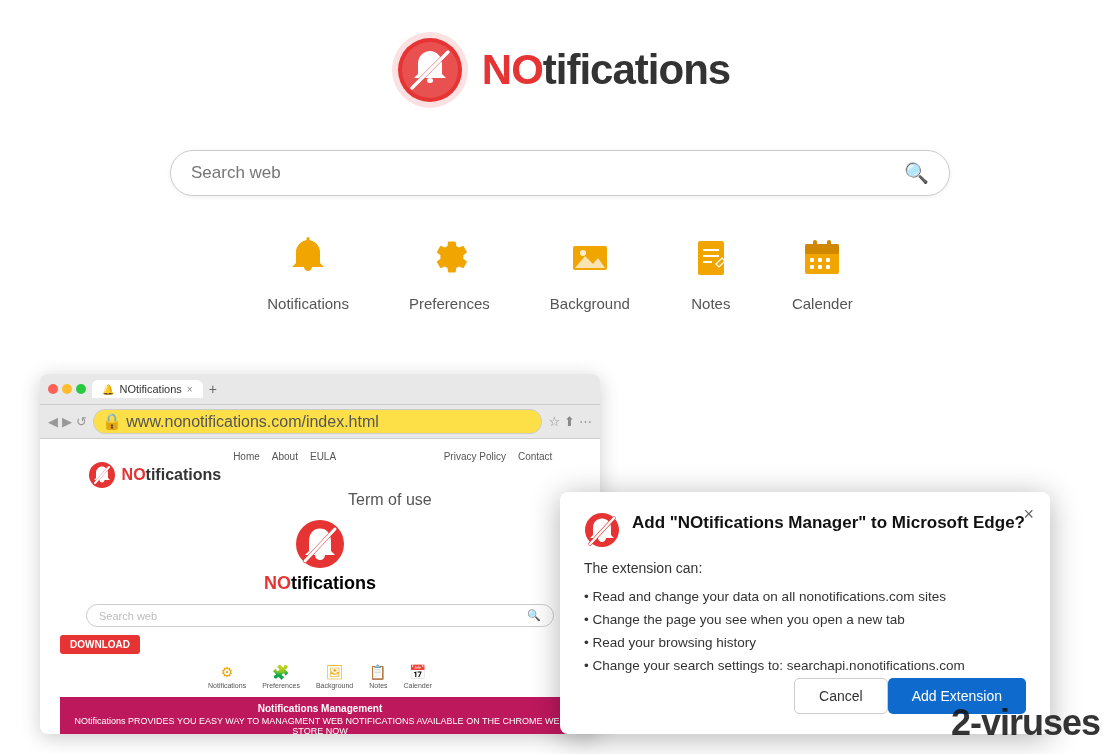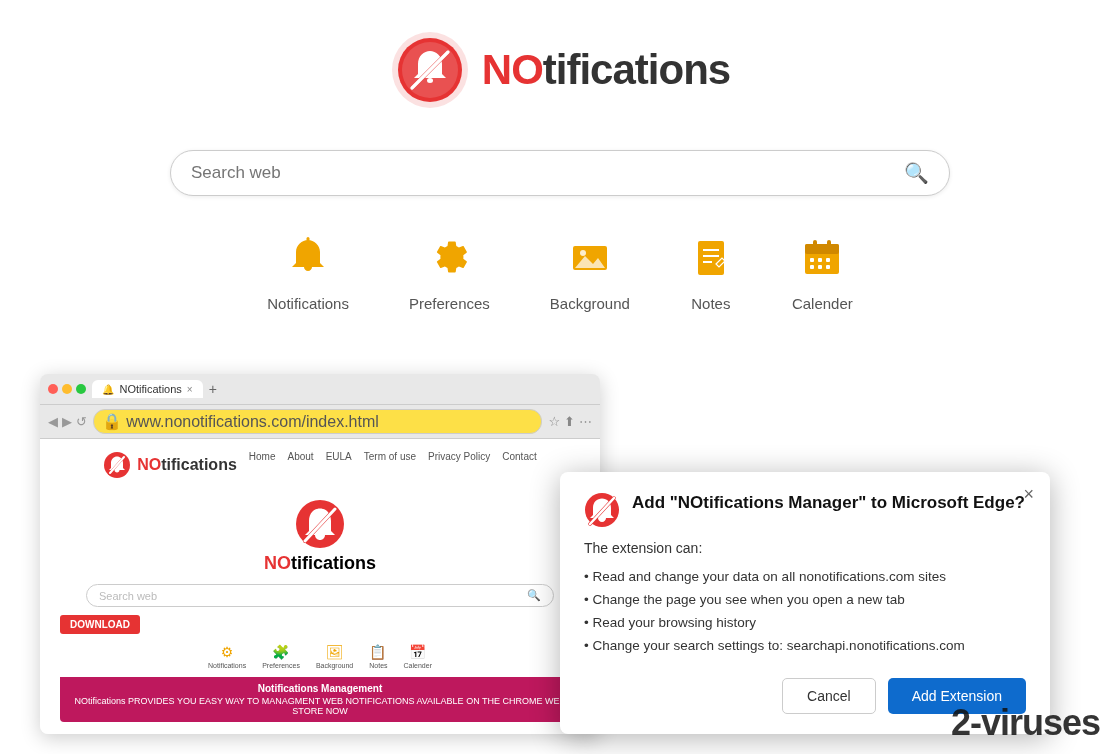--- a/index.html
+++ b/index.html
@@ -365,26 +365,24 @@
       font-size: 14px;
       font-weight: 400;
       color: #333;
       margin-bottom: 10px;
     }
 
     .dialog-permissions {
       font-size: 13.5px;
       color: #333;
       line-height: 1.7;
-      margin-bottom: 20px;
     }
 
     .dialog-buttons {
       display: flex;
-      gap: 12px;
       justify-content: flex-end;
     }
 
     .btn-cancel {
       padding: 9px 24px;
       border: 1.5px solid #ccc;
       border-radius: 5px;
       background: #fff;
       font-size: 14px;
       cursor: pointer;
@@ -552,21 +550,21 @@
             <line x1="21" y1="6" x2="7" y2="22" stroke="#e63333" stroke-width="2.5" stroke-linecap="round"></line>
             <line x1="21" y1="6" x2="7" y2="22" stroke="white" stroke-width="2" stroke-linecap="round"></line>
           </svg>
           <span class="mini-logo-text">
             <span class="no">NO</span>tifications
           </span>
         </div>
         <span style="font-size:10px;color:#555;">Home</span>
         <span style="font-size:10px;color:#555;">About</span>
         <span style="font-size:10px;color:#555;text-align:center;">EULA</span>
-        <span style="font-size:10px;color:#555;">Term of use</span>
+        <span style="font-size:16px;color:#555;margin-top:40px;">Term of use</span>
         <span style="font-size:10px;color:#555;">Privacy Policy</span>
         <span style="font-size:10px;color:#555;">Contact</span>
       </div>
 
       <div class="mini-big-logo">
         <svg class="mini-big-icon" viewBox="0 0 50 50">
           <circle cx="25" cy="25" r="24" fill="#e63333"></circle>
           <path d="M14 22 C14 14 19 9.5 25 9.5 C31 9.5 36 14 36 22 L36 32 L40 36 L10 36 L14 32 Z" fill="white"></path>
           <path d="M20 36 L30 36 C30 38.8 27.8 41 25 41 C22.2 41 20 38.8 20 36 Z" fill="white"></path>
           <line x1="40" y1="10" x2="10" y2="42" stroke="#e63333" stroke-width="4" stroke-linecap="round"></line>

